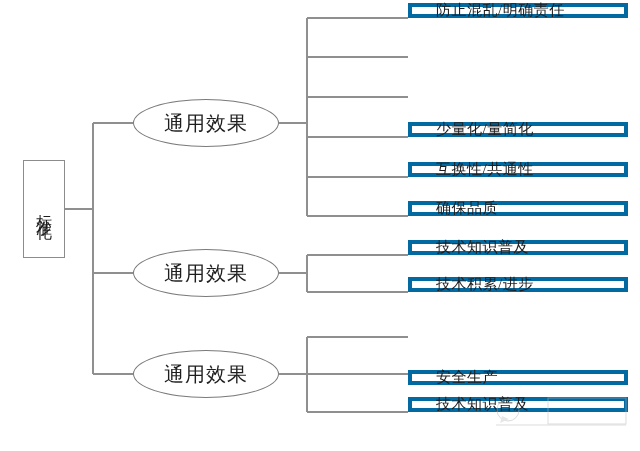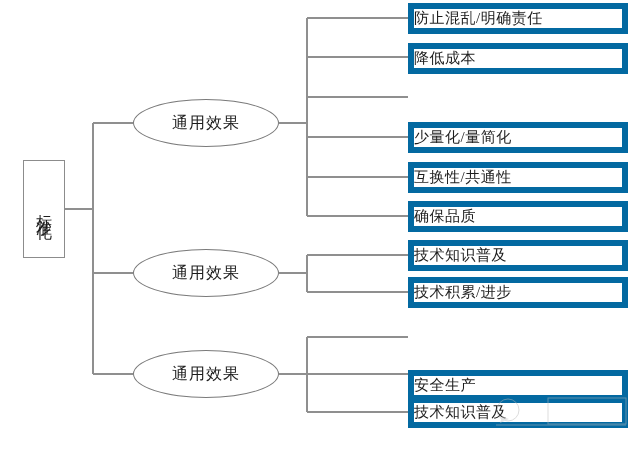--- a/index.html
+++ b/index.html
@@ -51,35 +51,35 @@
     line-height: 1;
     color: #1d1d1d;
   }
   
   .ellipse-node {
     width: 146px;
     height: 48px;
     border: 1px solid #7a7a7a;
     border-radius: 50%;
     justify-content: center;
-    font-size: 16px;
+    font-size: 20px;
     letter-spacing: 1px;
     background: #ffffff;
   }
   #group-node-0 { left: 133px; top: 99px; }
   #group-node-1 { left: 133px; top: 249px; }
   #group-node-2 { left: 133px; top: 350px; }
 
   
   .leaf-node {
     left: 408px;
     width: 220px;
-    height: 31px;
-    border: 6px solid #0369a1;
-    padding-left: 0;
+    height: 15px;
+    border: 4px solid #0369a1;
+    padding-left: 24px;
     font-size: 15px;
     letter-spacing: 0.5px;
     white-space: nowrap;
   }
   
   #watermark {
     position: absolute;
     left: 488px;
     top: 392px;
     width: 150px;
@@ -136,23 +136,20 @@
   <div class="node ellipse-node" id="group-node-1">
     <span>通用效果</span>
   </div>
   <div class="node ellipse-node" id="group-node-2">
     <span>通用效果</span>
   </div>
 
   <div class="node leaf-node" style="top:3px">
     <span>防止混乱/明确责任</span>
   </div>
-  <div class="node leaf-node" style="top:43px">
-    <span>降低成本</span>
-  </div>
   <div class="node leaf-node" style="top:122px">
     <span>少量化/量简化</span>
   </div>
   <div class="node leaf-node" style="top:162px">
     <span>互换性/共通性</span>
   </div>
   <div class="node leaf-node" style="top:240px">
     <span>技术知识普及</span>
   </div>
 

